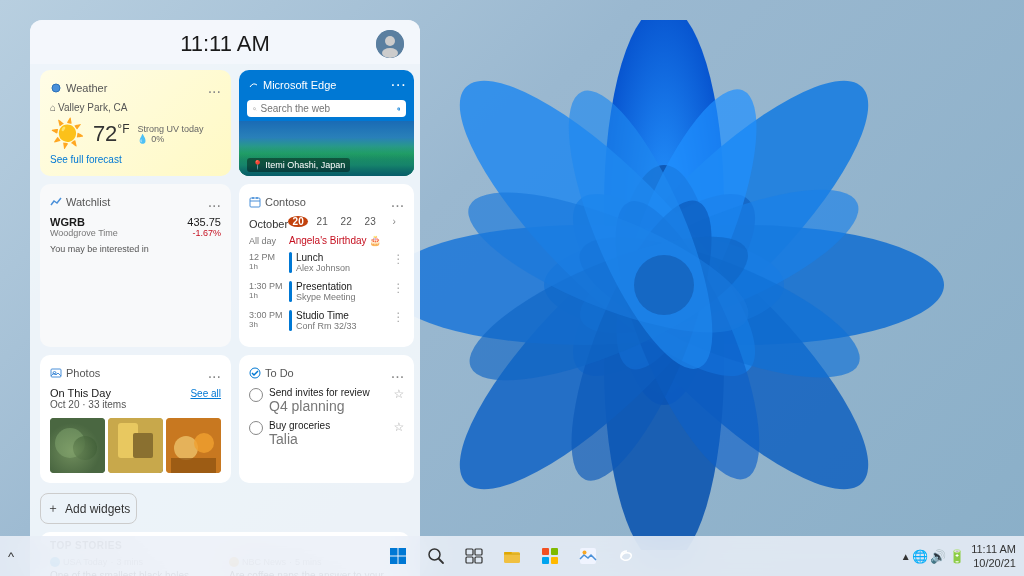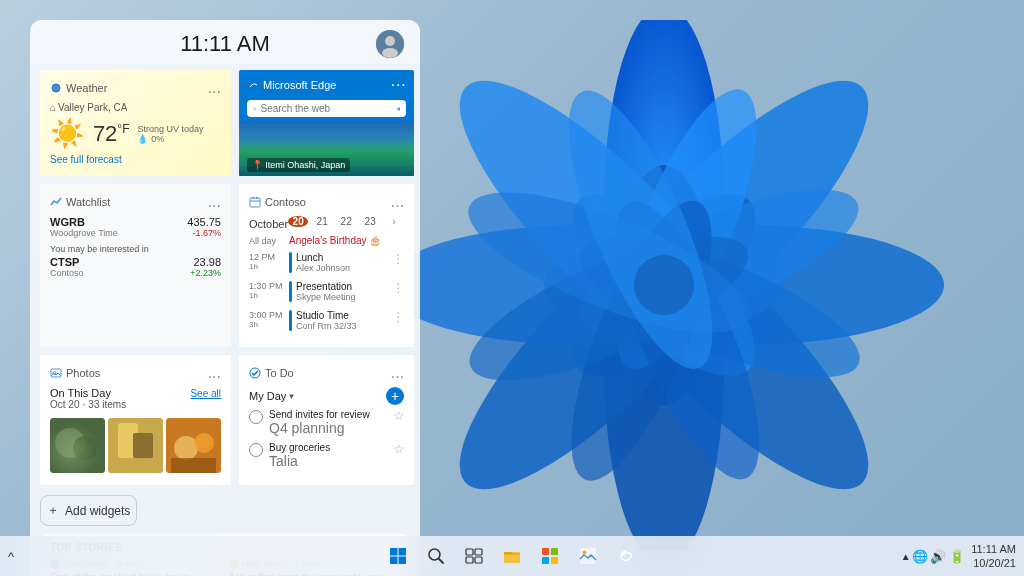--- a/index.html
+++ b/index.html
@@ -72,21 +72,21 @@
 
     .widgets-grid {
       display: grid;
       grid-template-columns: 1fr 1fr;
       gap: 8px;
       padding: 6px 10px;
     }
 
     .widget-card {
       background: white;
-      border-radius: 2px;
+      border-radius: 10px;
       padding: 10px;
       position: relative;
     }
 
     .widget-header {
       display: flex;
       align-items: center;
       justify-content: space-between;
       margin-bottom: 6px;
     }
@@ -774,30 +774,20 @@
           <div>
             <div class="stock-name">WGRB</div>
             <div class="stock-company">Woodgrove Time</div>
           </div>
           <div style="text-align:right;">
             <div class="stock-price">435.75</div>
             <div class="stock-change negative">-1.67%</div>
           </div>
         </div>
         <div class="stock-interest">You may be interested in</div>
-        <div class="stock-row">
-          <div>
-            <div class="stock-name">CTSP</div>
-            <div class="stock-company">Contoso</div>
-          </div>
-          <div style="text-align:right;">
-            <div class="stock-price">23.98</div>
-            <div class="stock-change positive">+2.23%</div>
-          </div>
-        </div>
       </div>
 
       <div class="widget-card calendar-widget">
         <div class="widget-header">
           <div class="widget-title">
             <svg width="12" height="12" viewBox="0 0 12 12">
                 <rect x="1" y="2" width="10" height="9" rx="1" stroke="#4a90d9" stroke-width="1" fill="none"></rect>
                 <line x1="1" y1="5" x2="11" y2="5" stroke="#4a90d9" stroke-width="1"></line>
                 <line x1="4" y1="1" x2="4" y2="3" stroke="#4a90d9" stroke-width="1.5"></line>
                 <line x1="8" y1="1" x2="8" y2="3" stroke="#4a90d9" stroke-width="1.5"></line>
@@ -914,27 +904,20 @@
         <div class="widget-header">
           <div class="widget-title">
             <svg width="12" height="12" viewBox="0 0 12 12">
                 <circle cx="6" cy="6" r="5" stroke="#0078d4" stroke-width="1" fill="none"></circle>
                 <polyline points="3,6 5,8 9,4" stroke="#0078d4" stroke-width="1.5" fill="none"></polyline>
               </svg>
             <span>To Do</span>
           </div>
           <span class="widget-more">...</span>
         </div>
-        <div class="todo-header-row">
-          <div class="todo-myday">
-            <span>My Day</span>
-            <span style="font-size:9px;color:#555;">▾</span>
-          </div>
-          <div class="todo-add">+</div>
-        </div>
 
         <div class="todo-item">
           <div class="todo-item-left">
             <div class="todo-checkbox"></div>
             <div>
               <div class="todo-text">Send invites for review</div>
               <div class="todo-sub">Q4 planning</div>
             </div>
           </div>
           <span class="todo-star">☆</span>

